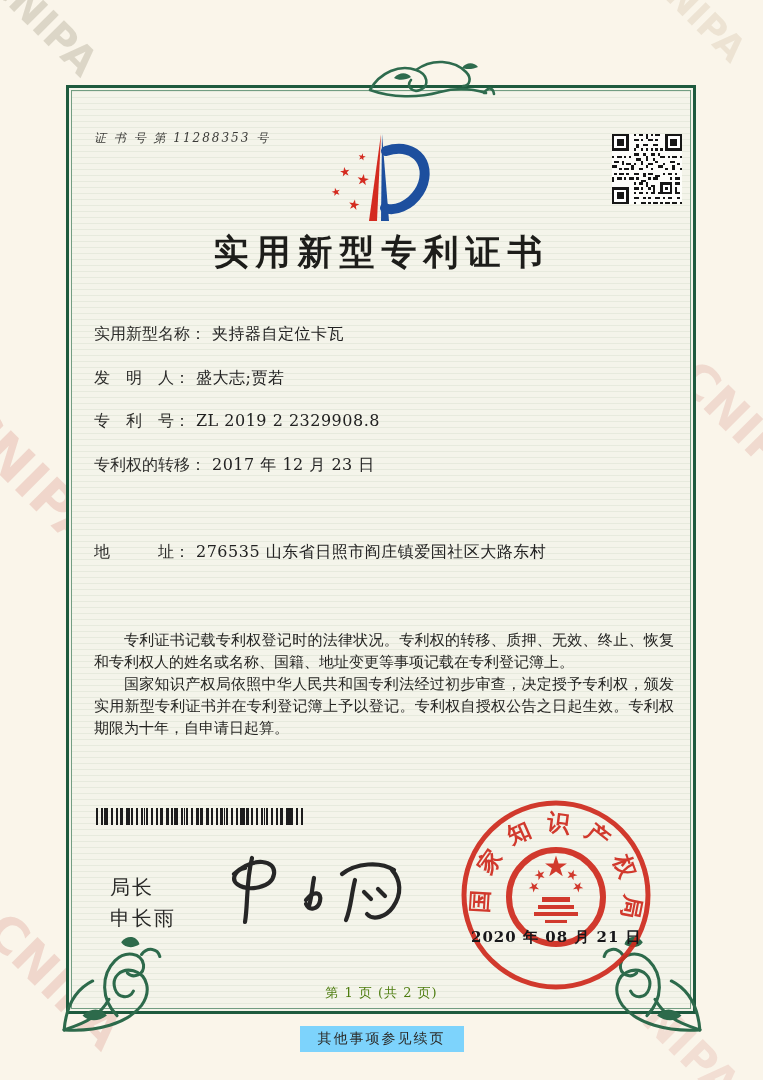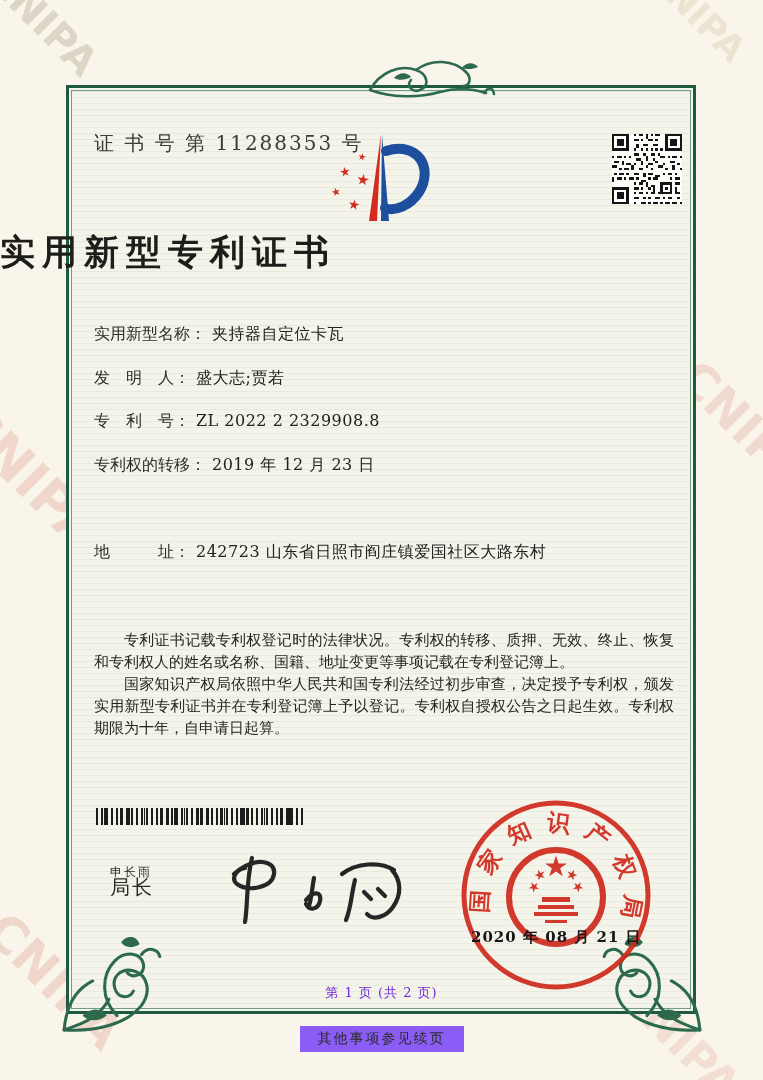--- a/index.html
+++ b/index.html
@@ -19,52 +19,52 @@
   .frame{position:absolute;left:66px;top:85px;width:630px;height:929px;box-sizing:border-box;
          border:3px solid #1e5a3e;background:#f4f4ea;}
   .frame-inner{position:absolute;inset:2px;border:1px solid #729d82;
          background:repeating-linear-gradient(180deg,rgba(140,165,135,.13) 0 1px,rgba(0,0,0,0) 1px 6px);}
   
   .flourish{position:absolute;width:112px;height:112px;}
   .flourish-bl{left:56px;top:926px;}
   .flourish-br{left:596px;top:926px;transform:scaleX(-1);}
   .flourish-top{position:absolute;left:366px;top:52px;width:130px;height:52px;}
   
-  .cert-no{position:absolute;left:94px;top:130px;font-size:20px;letter-spacing:2px;color:#3b3b38;}
+  .cert-no{position:absolute;left:94px;top:130px;font-size:12px;letter-spacing:2px;color:#3b3b38;font-style:italic;}
   .logo{position:absolute;left:322px;top:124px;width:116px;height:102px;}
   .qr{position:absolute;left:612px;top:134px;width:70px;height:70px;background:#fdfdfa;}
-  .title{position:absolute;left:0;top:229px;width:763px;text-align:left;
+  .title{position:absolute;left:0;top:229px;width:763px;text-align:center;
          font-size:35px;font-weight:bold;letter-spacing:7px;color:#1d1d1a;}
   
   .field-row{position:absolute;left:94px;width:590px;font-size:16px;white-space:nowrap;}
   .r0{top:324px}.r1{top:368px}.r2{top:411px}.r3{top:455px}.r4{top:498px}.r5{top:542px}.r6{top:587px}
   .fl{color:#2c2c2a;} .fv{color:#222;margin-left:6px;letter-spacing:.5px;}
   .r6b{position:absolute;left:310px;top:0;}
   
   .body-text{position:absolute;left:94px;top:629px;width:580px;font-size:15px;line-height:22px;
              text-align:justify;color:#242422;}
   .body-text p{margin:0;text-indent:2em;}
   
   .barcode{position:absolute;left:96px;top:808px;width:208px;height:17px;
     background:
       repeating-linear-gradient(90deg,#1c1c1c 0 2px,rgba(0,0,0,0) 2px 5px),
       repeating-linear-gradient(90deg,#1c1c1c 0 1px,rgba(0,0,0,0) 1px 8px),
       repeating-linear-gradient(90deg,rgba(0,0,0,0) 0 9px,#1c1c1c 9px 11px,rgba(0,0,0,0) 11px 23px);}
   .sig-title{position:absolute;left:110px;top:874px;font-size:20px;letter-spacing:2px;}
-  .sig-name{position:absolute;left:110px;top:864px;font-size:12px;letter-spacing:2px;}
+  .sig-name{position:absolute;left:110px;top:905px;font-size:20px;letter-spacing:2px;}
   .signature{position:absolute;left:222px;top:848px;width:198px;height:84px;}
   
   .seal{position:absolute;left:455px;top:795px;width:202px;height:202px;opacity:.92;}
   .seal-date{position:absolute;left:471px;top:928px;font-size:15px;font-weight:bold;color:#17171a;
              letter-spacing:1px;white-space:nowrap;z-index:5;}
   
   .page-info{position:absolute;left:0;top:984px;width:763px;text-align:center;font-size:13px;
-             letter-spacing:1px;color:#6d28d9;}
+             letter-spacing:1px;color:#4d7c0f;}
   .continuation{position:absolute;left:50%;transform:translateX(-50%);top:1026px;
-                background:#8b5cf6;padding:4px 18px;font-size:14px;letter-spacing:2px;color:#2b2b28;}
+                background:#7dd3fc;padding:4px 18px;font-size:14px;letter-spacing:2px;color:#2b2b28;}
 </style>
 </head>
 <body>
 
 <div class="page">
 
   <span class="wm wm1">CNIPA</span>
   <span class="wm wm2">CNIPA</span>
   <span class="wm wm3">CNIPA</span>
   <span class="wm wm4">CNIPA</span>
@@ -139,27 +139,27 @@
 
   <div class="title">实用新型专利证书</div>
 
   <div class="field-row r0">
     <span class="fl">实用新型名称：</span><span class="fv">夹持器自定位卡瓦</span>
   </div>
   <div class="field-row r1">
     <span class="fl">发　明　人：</span><span class="fv">盛大志;贾若</span>
   </div>
   <div class="field-row r2">
-    <span class="fl">专　利　号：</span><span class="fv">ZL 2022 2 2329908.8</span>
+    <span class="fl">专　利　号：</span><span class="fv">ZL 2019 2 2329908.8</span>
   </div>
   <div class="field-row r3">
-    <span class="fl">专利权的转移：</span><span class="fv">2019 年 12 月 23 日</span>
+    <span class="fl">专利权的转移：</span><span class="fv">2017 年 12 月 23 日</span>
   </div>
   <div class="field-row r5">
-    <span class="fl">地　　　址：</span><span class="fv">242723 山东省日照市阎庄镇爱国社区大路东村</span>
+    <span class="fl">地　　　址：</span><span class="fv">276535 山东省日照市阎庄镇爱国社区大路东村</span>
   </div>
 
   <div class="body-text">
     <p>专利证书记载专利权登记时的法律状况。专利权的转移、质押、无效、终止、恢复和专利权人的姓名或名称、国籍、地址变更等事项记载在专利登记簿上。</p>
     <p>国家知识产权局依照中华人民共和国专利法经过初步审查，决定授予专利权，颁发实用新型专利证书并在专利登记簿上予以登记。专利权自授权公告之日起生效。专利权期限为十年，自申请日起算。</p>
   </div>
 
   <div class="barcode"></div>
 
   <div class="sig-title">局长</div>

